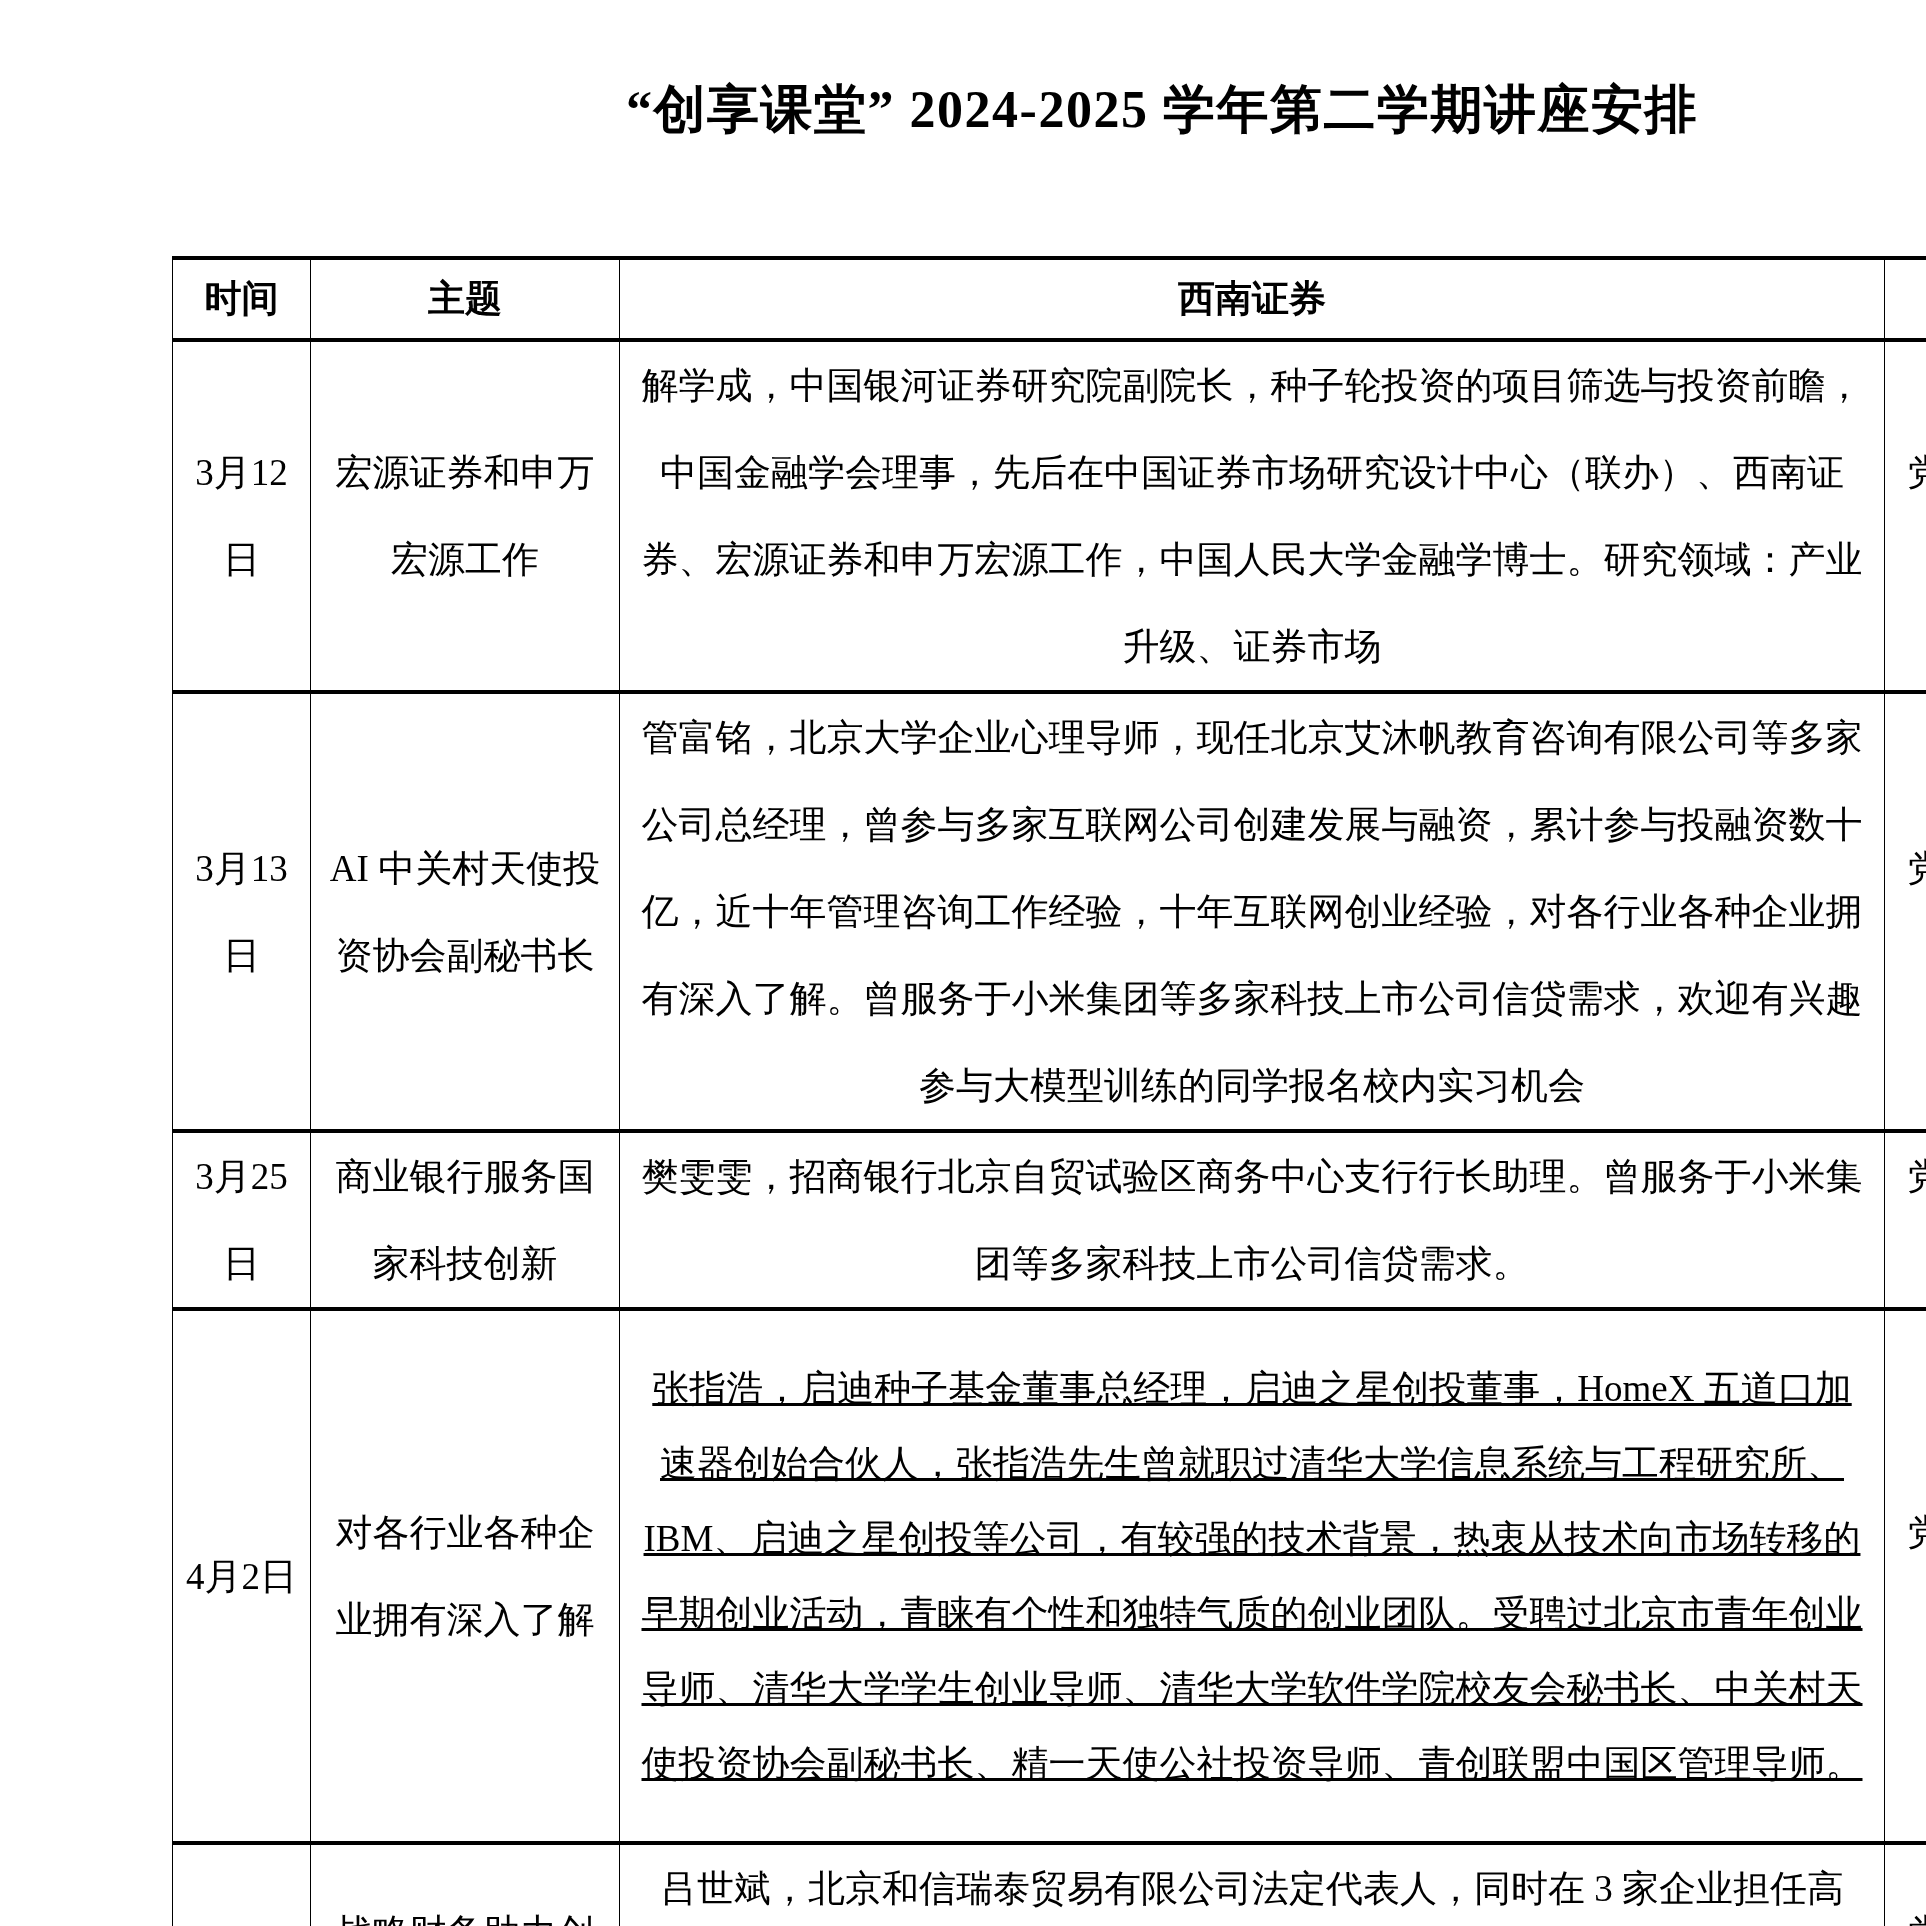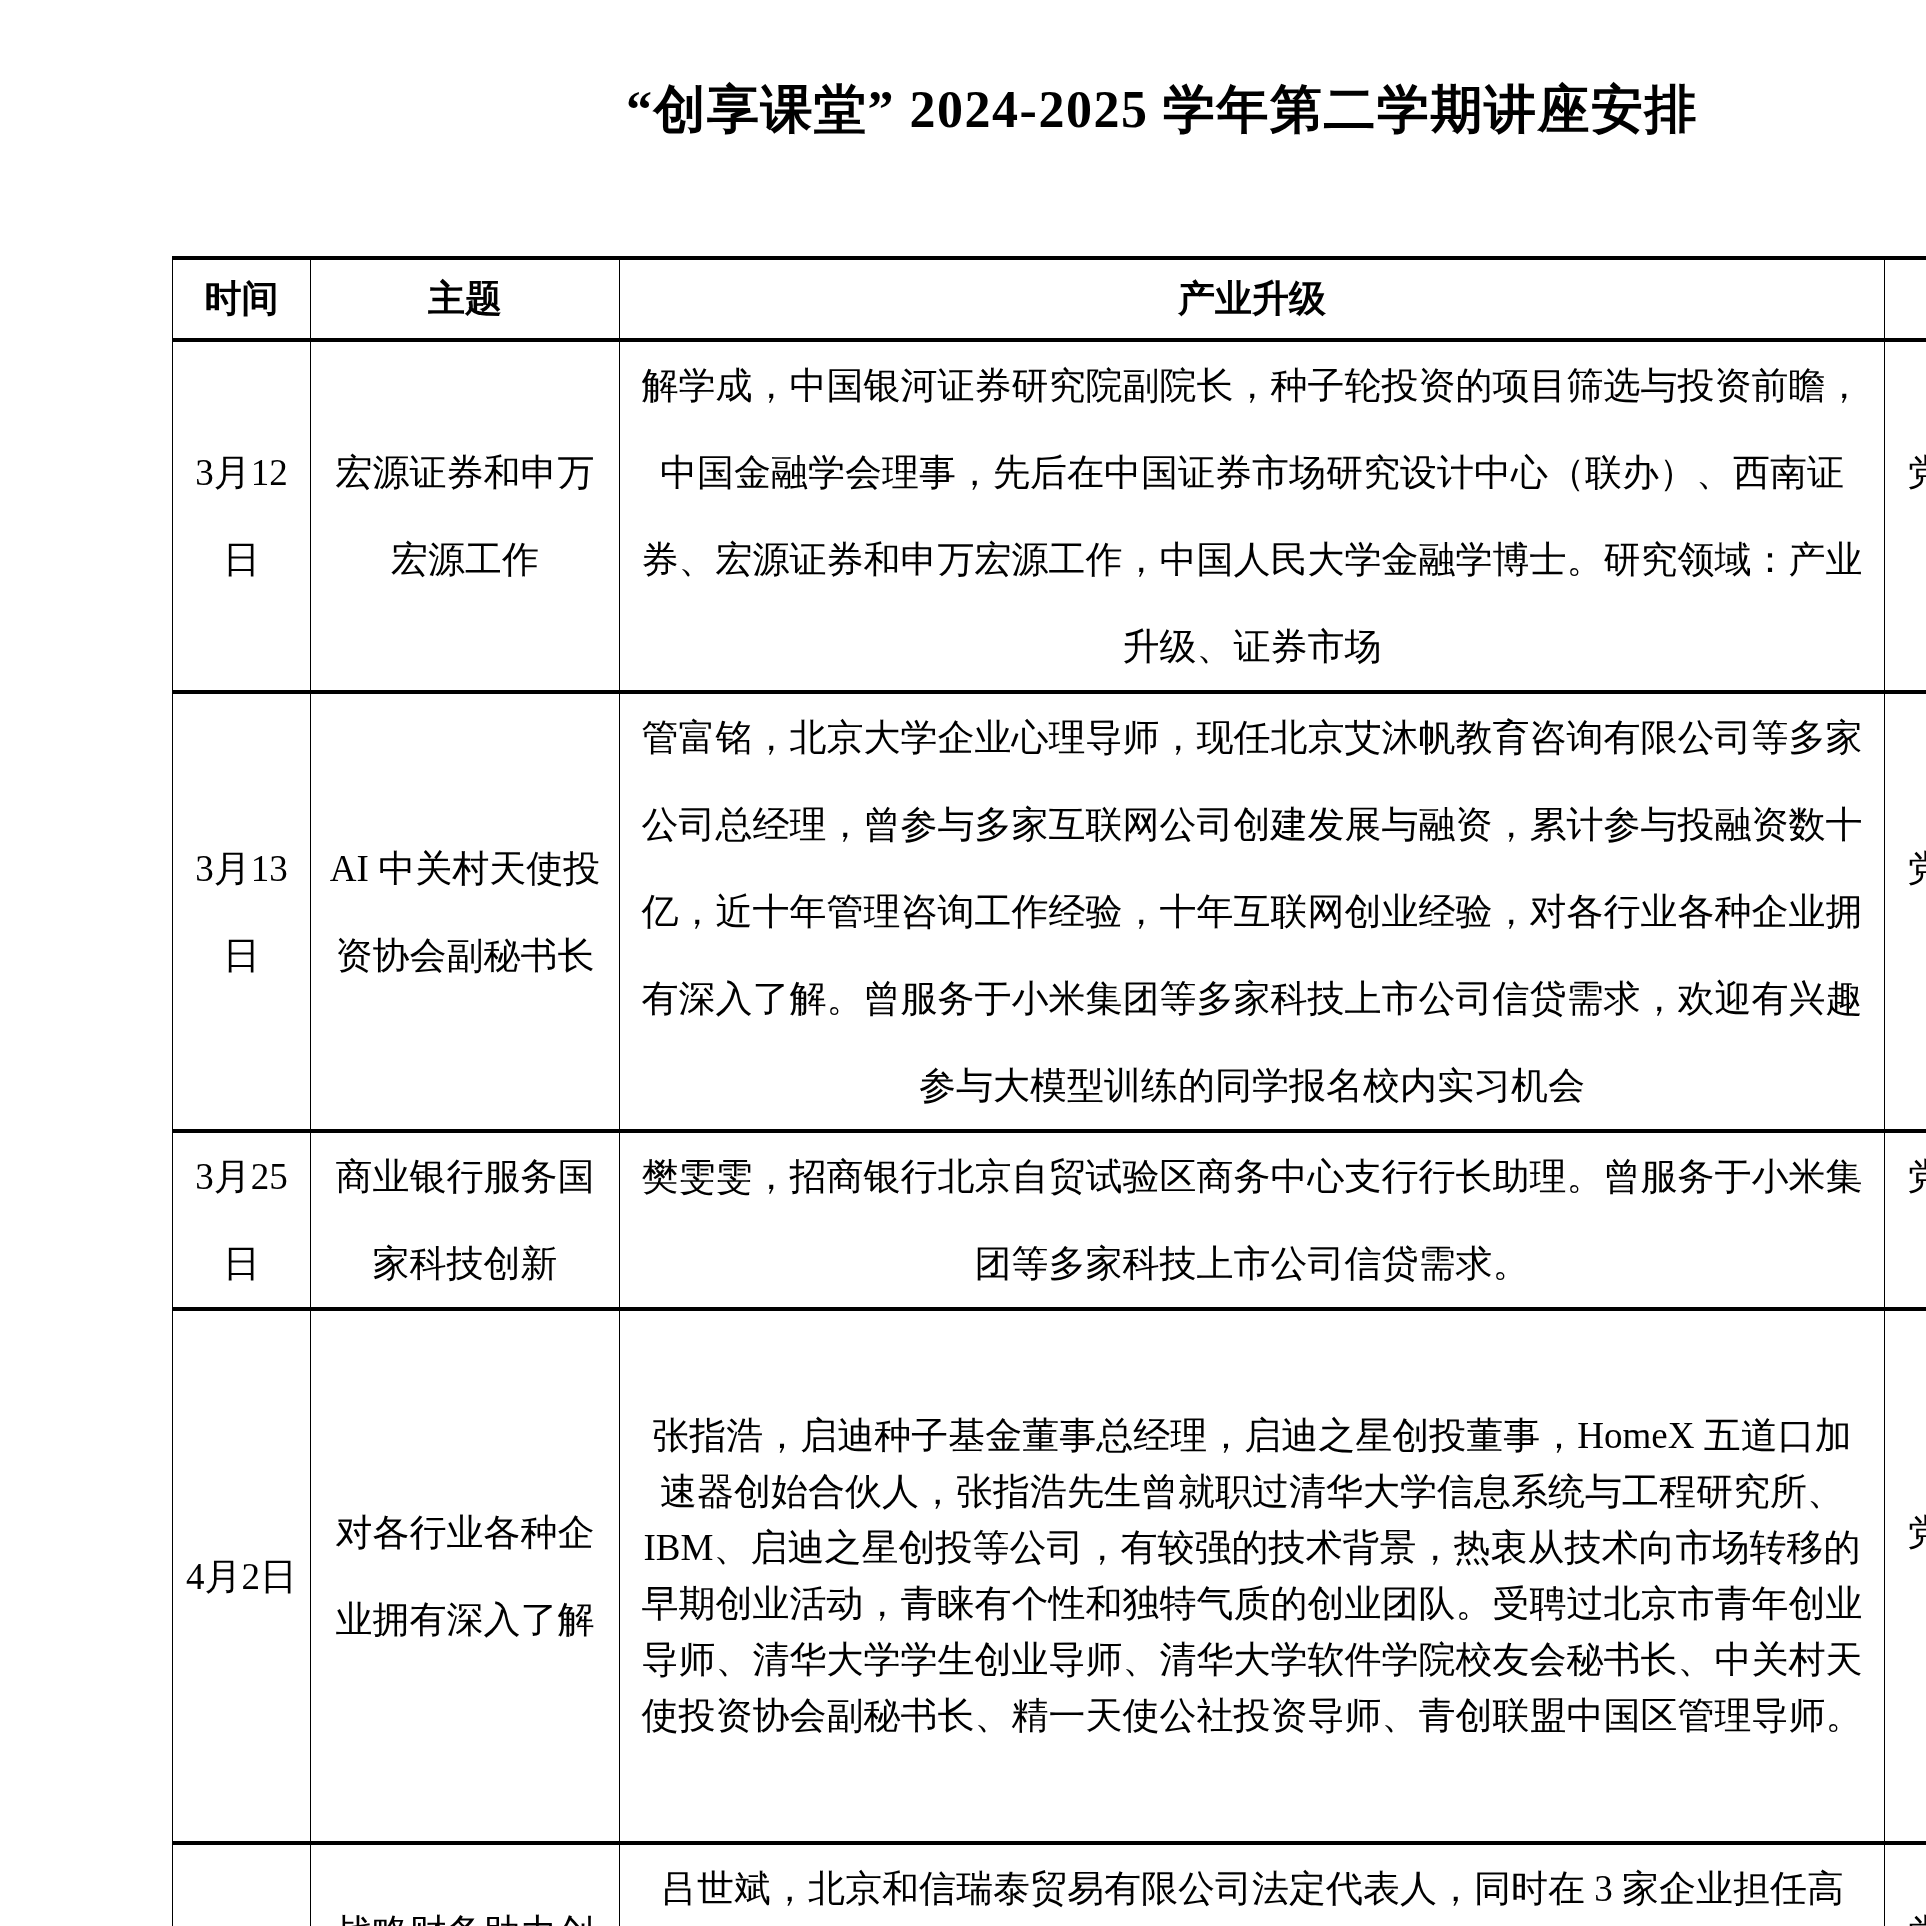--- a/index.html
+++ b/index.html
@@ -46,21 +46,21 @@
     overflow: hidden;
   }
   table.schedule th {
     font-weight: bold;
     line-height: 1.2;
   }
   td.c-date   { padding: 0 3.9px; line-height: 87px; }
   td.c-topic  { padding: 0 9.6px; line-height: 87px; }
   td.c-intro  { padding: 0 15.4px; line-height: 87px; }
   td.c-org    { padding: 0 7.7px; line-height: 87px; }
-  td.lh-tight { line-height: 56px; }
+  td.lh-tight { line-height: 75px; text-decoration: underline; }
   tr.hr  { height: 82px; }
   tr.r0  { height: 262px; }
   tr.r1  { height: 438px; }
   tr.r2  { height: 167px; }
   tr.r3  { height: 534px; }
   tr.r4  { height: 178px; }
 </style>
 </head>
 <body>
 
@@ -70,21 +70,21 @@
   <colgroup>
     <col style="width:138px">
     <col style="width:309px">
     <col style="width:1265px">
     <col style="width:267px">
   </colgroup>
   <tbody>
       <tr class="hr">
     <th>时间</th>
     <th>主题</th>
-    <th>产业升级</th>
+    <th>西南证券</th>
     <th>主办单位</th>
   </tr>
   <tr class="r0">
     <td class="c-date">3月12日</td>
     <td class="c-topic">宏源证券和申万宏源工作</td>
     <td class="c-intro">解学成，中国银河证券研究院副院长，种子轮投资的项目筛选与投资前瞻，中国金融学会理事，先后在中国证券市场研究设计中心（联办）、西南证券、宏源证券和申万宏源工作，中国人民大学金融学博士。研究领域：产业升级、证券市场</td>
     <td class="c-org">党委学生工作部</td>
   </tr>
   <tr class="r1">
     <td class="c-date">3月13日</td>

